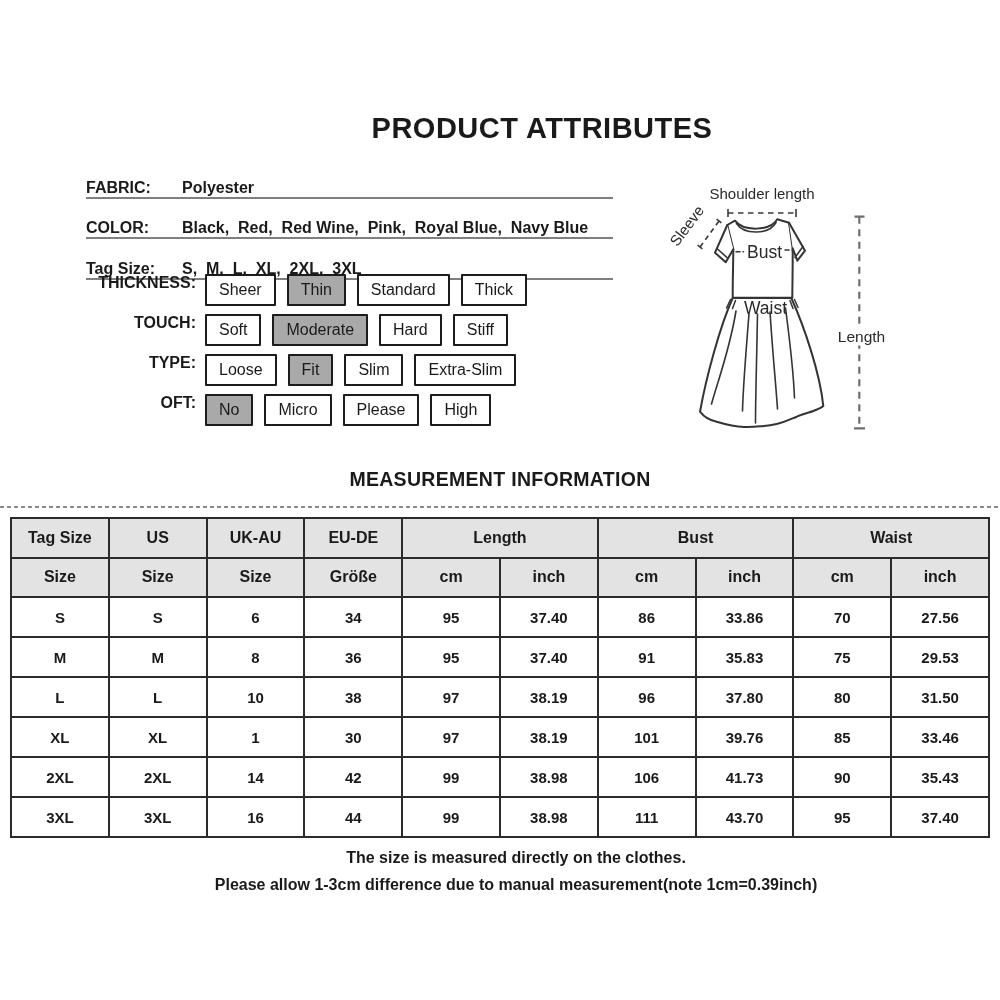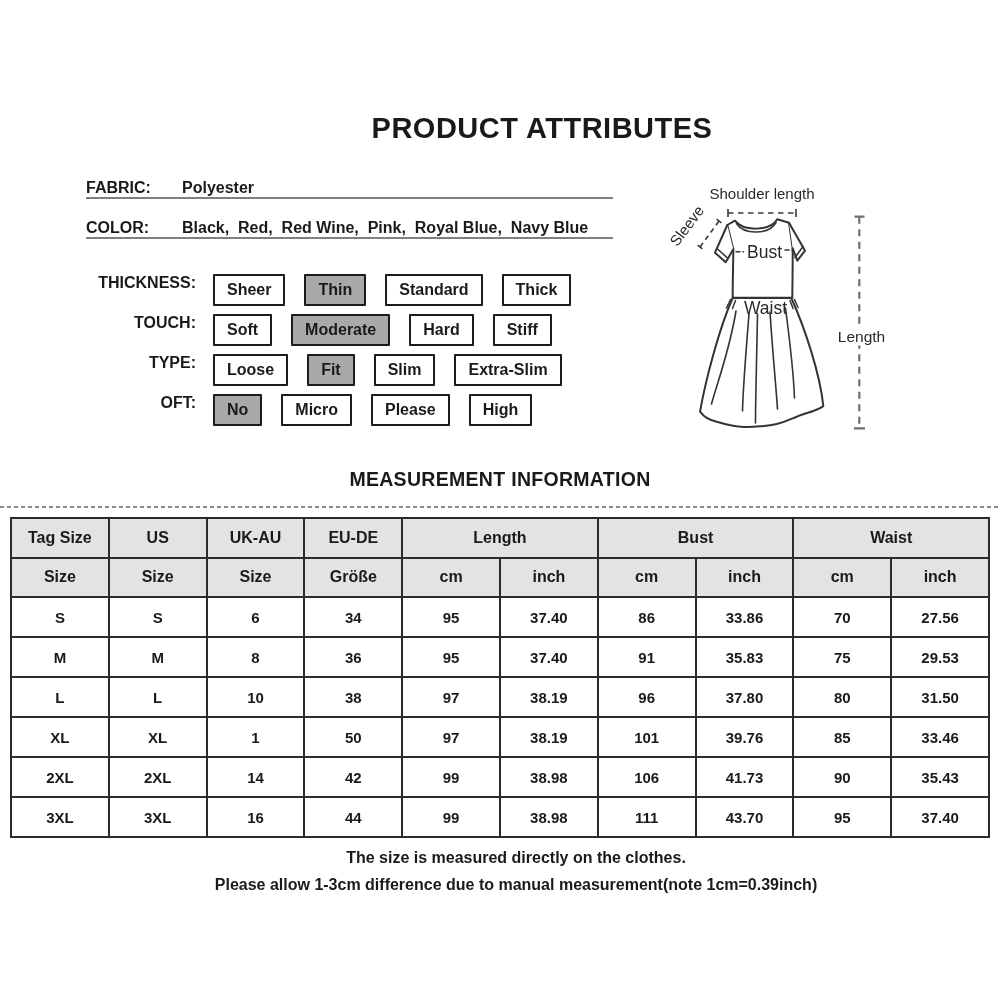--- a/index.html
+++ b/index.html
@@ -19,21 +19,21 @@
   }
   .attr-label{width:96px;flex:none;}
   .attr-value{white-space:pre;}
   
   .opts{position:absolute;left:0;top:274px;}
   .opt-row{display:flex;align-items:flex-start;height:40px;}
   .opt-label{width:196px;text-align:right;font-size:16px;font-weight:bold;flex:none;}
   .chips{display:flex;margin-left:9px;gap:11px;align-items:center;}
   .chip{
     display:inline-block;border:2px solid #1c1c1c;background:#fff;
-    padding:4px 12px;font-size:16px;font-weight:bold;line-height:1.25;border-radius:1px;margin-left:8px;
+    padding:4px 12px;font-size:16px;font-weight:normal;line-height:1.25;border-radius:1px;
   }
   .chip.selected{background:var(--selected-chip-bg,#a9a9a9);}
   
   .diagram{position:absolute;left:640px;top:168px;width:320px;height:295px;}
   .diagram text{fill:#2a2a2a;font-family:"Liberation Sans",sans-serif;}
   
   .m-title{
     position:absolute;top:468px;left:0;width:1000px;text-align:center;
     font-size:19.5px;font-weight:bold;letter-spacing:.3px;
   }
@@ -64,20 +64,24 @@
 <div class="title">PRODUCT ATTRIBUTES</div>
 
 <div class="attrs">
     <div class="attr-row">
       <span class="attr-label">FABRIC:</span>
       <span class="attr-value">Polyester</span>
     </div>
     <div class="attr-row">
       <span class="attr-label">COLOR:</span>
       <span class="attr-value">Black,  Red,  Red Wine,  Pink,  Royal Blue,  Navy Blue</span>
+    </div>
+    <div class="attr-row">
+      <span class="attr-label">Tag Size:</span>
+      <span class="attr-value">S,  M,  L,  XL,  2XL,  3XL</span>
     </div>
   </div>
 
 <div class="opts">
     <div class="opt-row">
       <span class="opt-label">THICKNESS:</span>
       <div class="chips">
         <span class="chip">Sheer</span>
         <span class="chip selected">Thin</span>
         <span class="chip">Standard</span>
@@ -222,21 +226,21 @@
         <td>38.19</td>
         <td>96</td>
         <td>37.80</td>
         <td>80</td>
         <td>31.50</td>
       </tr>
       <tr>
         <td>XL</td>
         <td>XL</td>
         <td>1</td>
-        <td>50</td>
+        <td>30</td>
         <td>97</td>
         <td>38.19</td>
         <td>101</td>
         <td>39.76</td>
         <td>85</td>
         <td>33.46</td>
       </tr>
       <tr>
         <td>2XL</td>
         <td>2XL</td>

